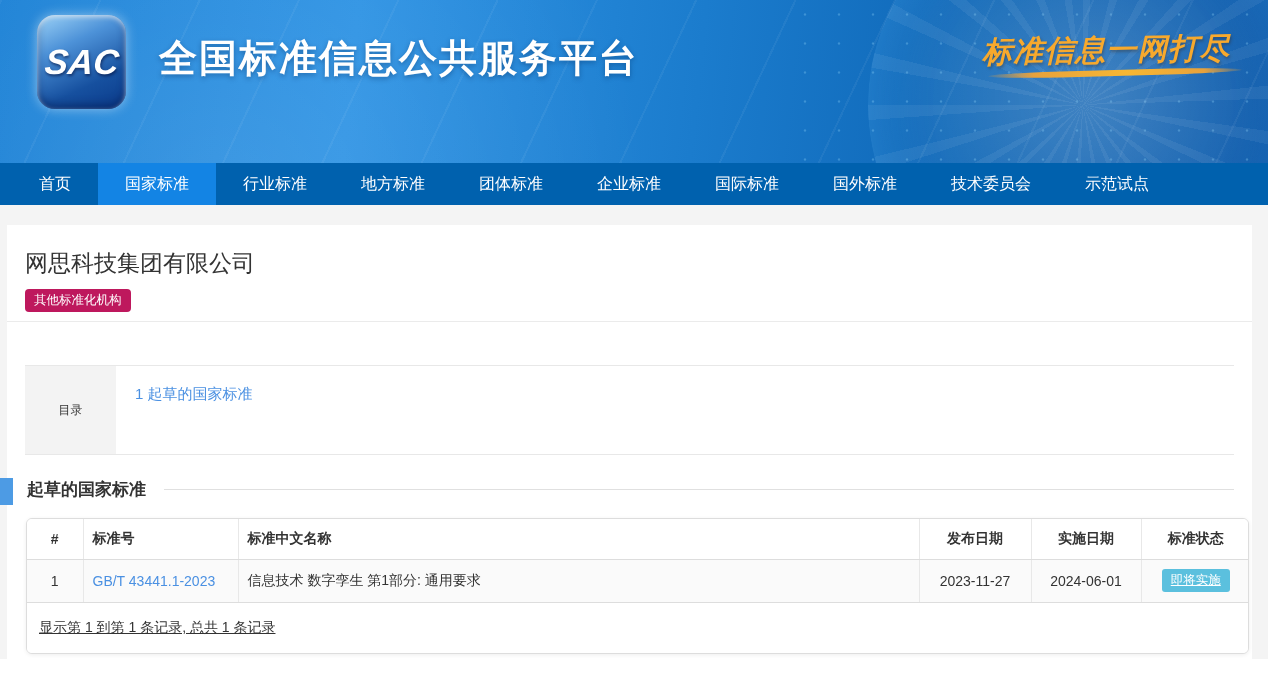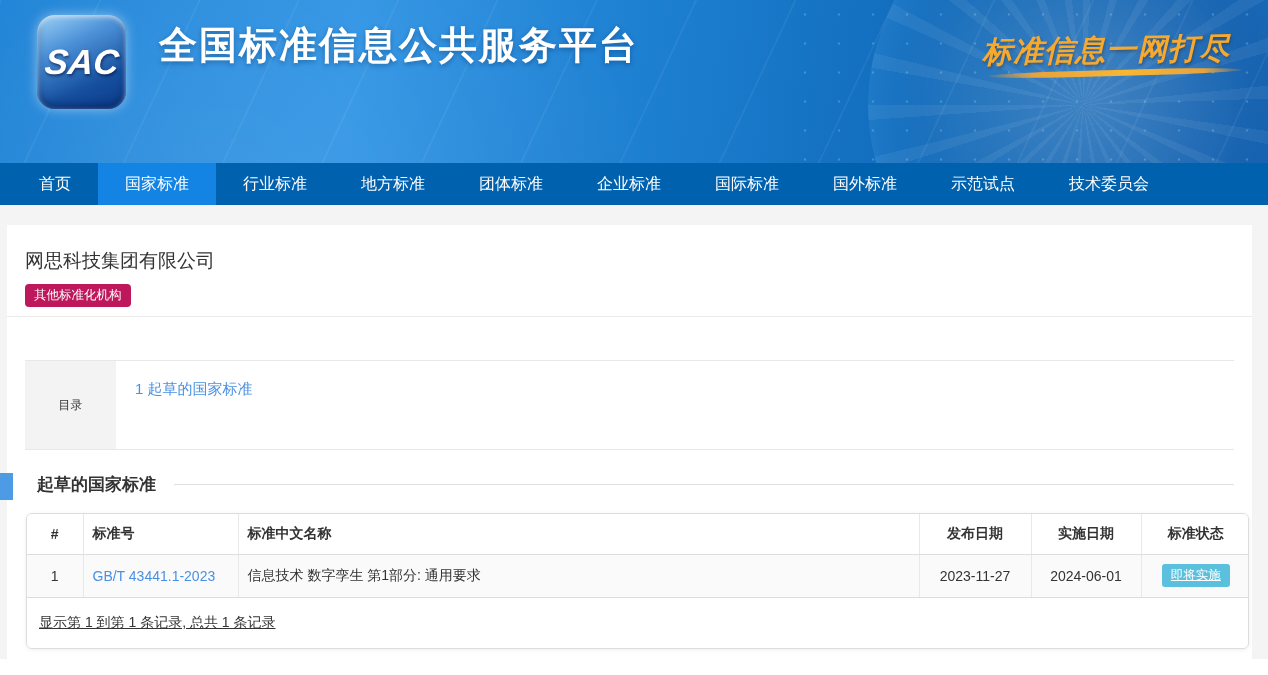--- a/index.html
+++ b/index.html
@@ -21,54 +21,54 @@
     box-shadow: inset 0 0 60px rgba(120,200,255,0.25); }
   .dots { position:absolute; right:0; top:0; width:480px; height:163px;
     background-image: radial-gradient(rgba(160,225,255,0.8) 1px, transparent 1.6px);
     background-size: 34px 29px; opacity:.35; }
   .logo { position:absolute; left:37px; top:15px; width:89px; height:94px; border-radius:18px;
     background:linear-gradient(155deg,#9ed3f7 0%,#4d92d8 32%,#16509f 70%,#0a3a8a 100%);
     box-shadow:0 0 12px rgba(255,255,255,0.45), inset 0 2px 5px rgba(255,255,255,0.65), inset 0 -4px 8px rgba(0,20,70,0.5);
     display:flex; align-items:center; justify-content:center; cursor:pointer; }
   .logo span { color:#fff; font-style:italic; font-weight:bold; font-size:35px; letter-spacing:0;
     text-shadow:1px 2px 3px rgba(0,10,50,0.55); transform:skewX(-6deg); }
-  .title-cn { position:absolute; left:159px; top:20px; color:#fff; font-size:38px; font-weight:bold;
+  .title-cn { position:absolute; left:159px; top:33px; color:#fff; font-size:38px; font-weight:bold;
     letter-spacing:2px; text-shadow:0 2px 5px rgba(0,40,90,0.4); white-space:nowrap;font-family:Liberation Mono, monospace; }
   .title-en { position:absolute; left:162px; top:88px; color:#f2f8ff; font-size:15px; letter-spacing:0.6px;
     text-shadow:0 1px 2px rgba(0,40,90,0.4); white-space:nowrap; }
   .slogan { position:absolute; right:38px; top:30px; color:#f7a92d; font-size:30px; font-weight:bold;
     font-style:italic; font-family:"Liberation Serif","DejaVu Serif",serif; letter-spacing:1px;
     text-shadow:1px 2px 3px rgba(60,30,0,0.35); transform:rotate(-1deg); white-space:nowrap; }
   .slogan-line { position:absolute; right:26px; top:70px; width:254px; height:6px; border-radius:50% / 70%;
     background:linear-gradient(90deg, rgba(232,162,60,0.1), #e8a23c 18%, #f7b733 55%, #e8a23c 85%, rgba(232,162,60,0.1));
     transform:rotate(-1.5deg); }
 
   
   .nav { height:42px; background:#0061ae; display:flex; align-items:stretch; padding-left:12px; }
   .nav-item { display:flex; align-items:center; padding:0 27px; color:#fff; font-size:16px; cursor:pointer; white-space:nowrap; }
   .nav-item.active { background:#1384e4; }
 
   
   .card { margin:20px 16px 0 7px; background:#fff; height:434px; position:relative; }
   .pad { padding:0 18px; }
-  .org-name { padding-top:23px; font-size:19px; color:#333; }
+  .org-name { padding-top:23px; font-size:23px; color:#333; }
   .org-badge { display:inline-block; margin-top:10px; background:#be185d; color:#fff; font-size:12.5px;
     padding:4px 9px; border-radius:4px; line-height:1.2; }
   .divider { margin-top:9px; border-bottom:1px solid #ebebeb; }
 
   .toc-box { margin:43px 18px 0 18px; display:flex; height:90px;
     border-top:1px solid #e8e8e8; border-bottom:1px solid #e8e8e8; }
   .toc-label { width:91px; background:#f3f3f3; display:flex; align-items:center; justify-content:center;
     font-size:12px; color:#333; }
   .toc-links { flex:1; padding:19px 0 0 19px; }
   .toc-links a { color:#4a90e2; font-size:15px; text-decoration:none; cursor:pointer; }
 
   .section-header { position:relative; margin-top:23px; display:flex; align-items:center; }
   .marker { position:absolute; left:-25px; top:0; width:13px; height:27px; background:#4d9be4; }
-  .section-title { font-size:17px; font-weight:bold; color:#333; margin-left:12px; white-space:nowrap; }
+  .section-title { font-size:17px; font-weight:bold; color:#333; margin-left:2px; white-space:nowrap; }
   .section-line { flex:1; height:1px; background:#e0e0e0; margin-left:18px; }
 
   .table-box { margin:17px -15px 0 1px; border:1px solid #ddd; border-radius:6px;
     box-shadow:0 1px 4px rgba(0,0,0,0.07); overflow:hidden; background:#fff; }
   table { width:100%; border-collapse:collapse; font-size:14px; table-layout:fixed; }
   th { font-weight:bold; color:#333; height:40px; border-bottom:1px solid #ddd; background:#fff; }
   td { height:43px; color:#333; background:#fafafa; border-bottom:1px solid #ddd; }
   th:not(:last-child), td:not(:last-child) { border-right:1px solid #e8e8e8; }
   .c-center { text-align:center; }
   .c-left { text-align:left; padding-left:9px; }
@@ -96,22 +96,22 @@
 
 <div class="nav">
   <div class="nav-item">首页</div>
   <div class="nav-item active">国家标准</div>
   <div class="nav-item">行业标准</div>
   <div class="nav-item">地方标准</div>
   <div class="nav-item">团体标准</div>
   <div class="nav-item">企业标准</div>
   <div class="nav-item">国际标准</div>
   <div class="nav-item">国外标准</div>
+  <div class="nav-item">技术委员会</div>
   <div class="nav-item">示范试点</div>
-  <div class="nav-item">技术委员会</div>
 </div>
 
 <div class="card">
   <div class="pad">
     <div class="org-name">网思科技集团有限公司</div>
     <span class="org-badge">其他标准化机构</span>
   </div>
   <div class="divider"></div>
 
   <div class="toc-box">

